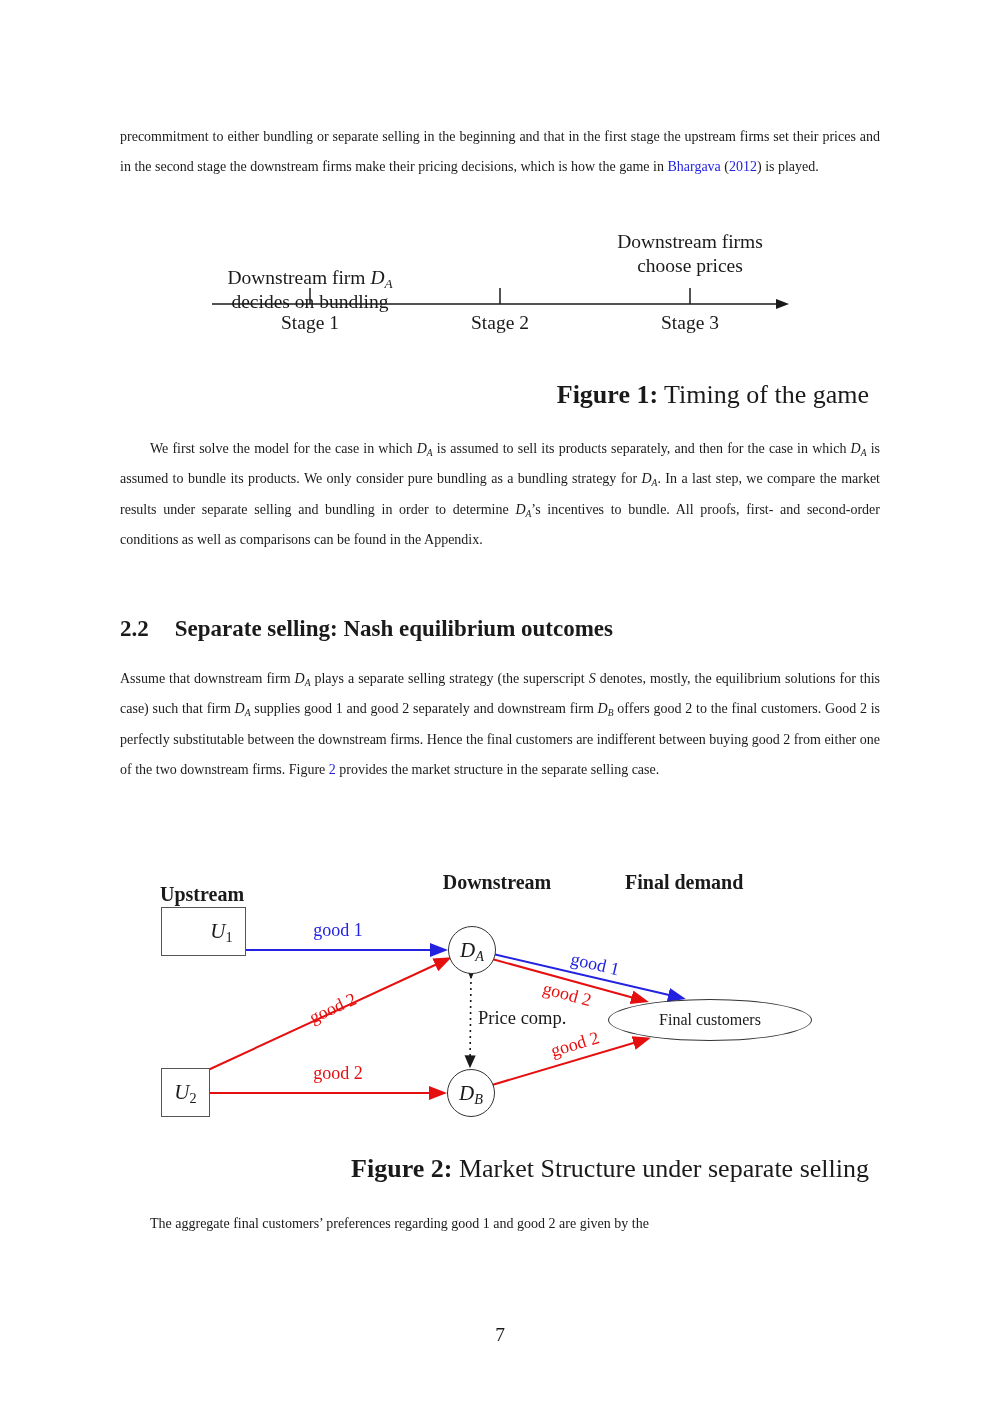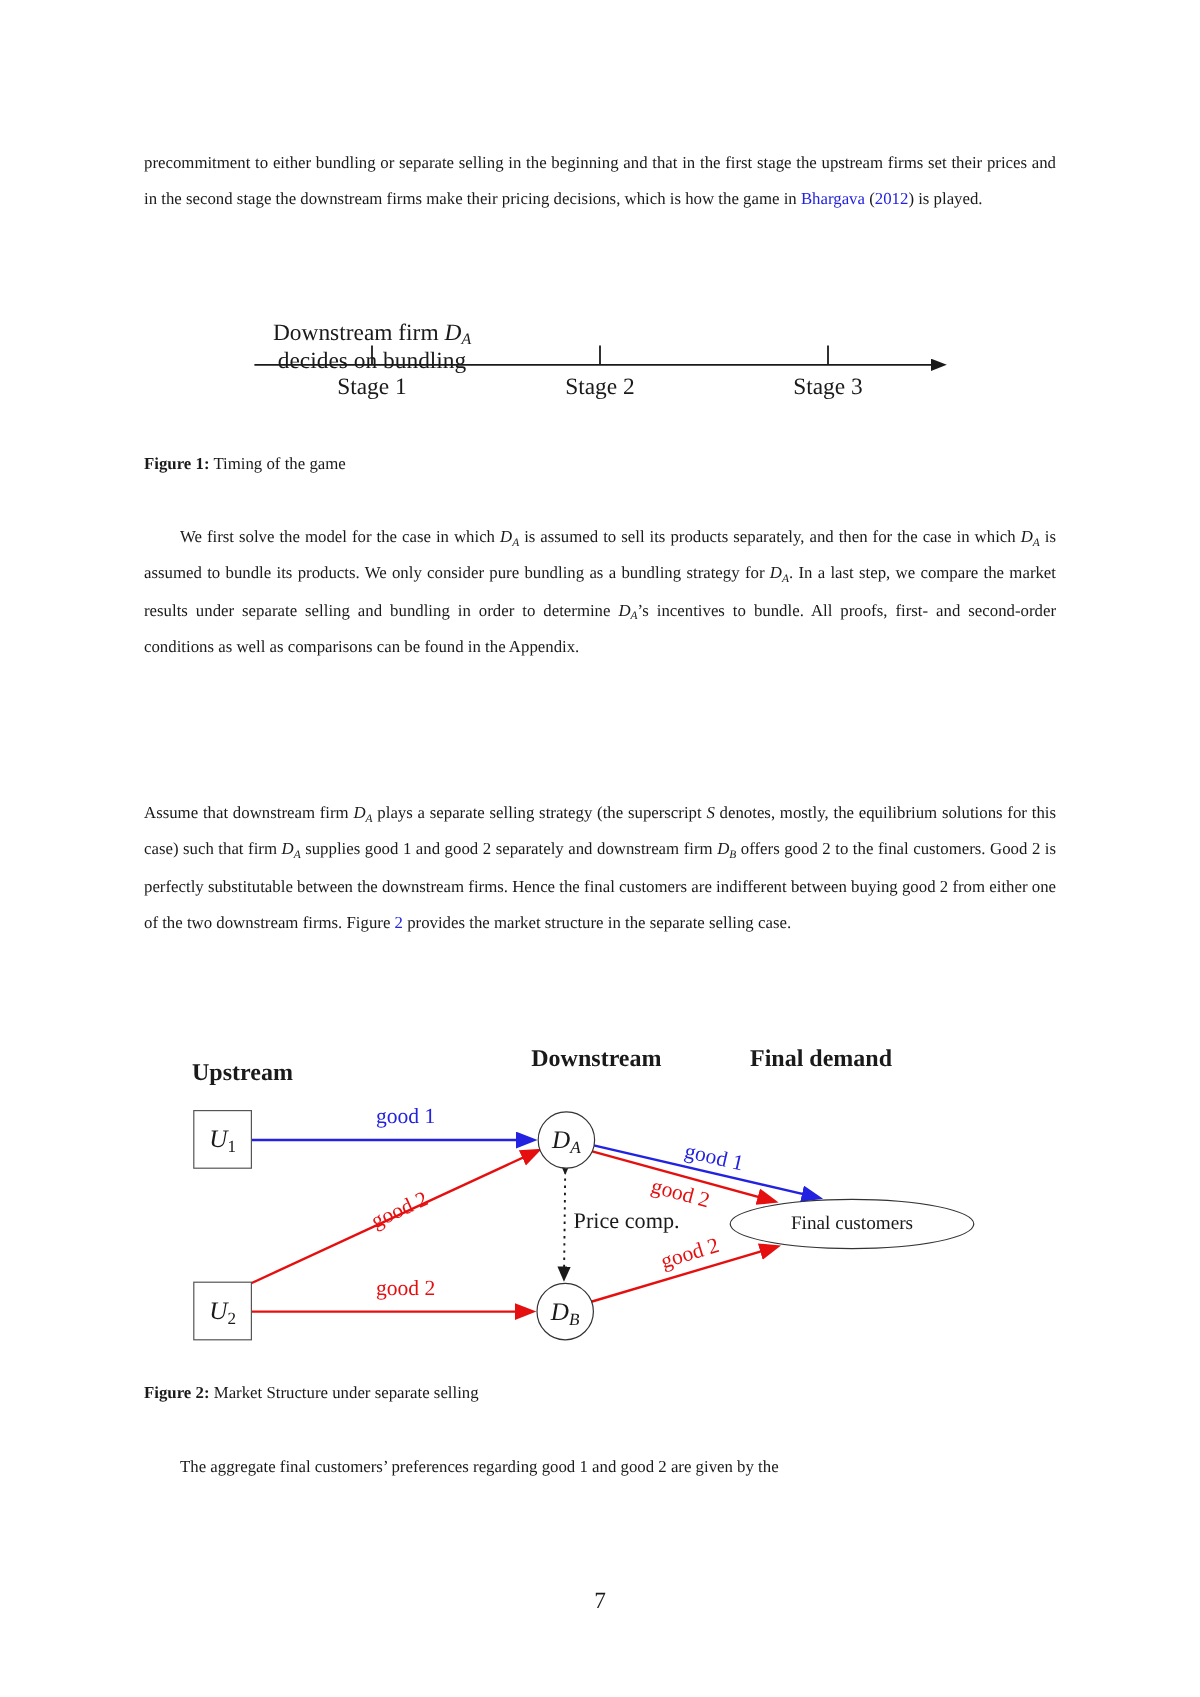--- a/index.html
+++ b/index.html
@@ -23,22 +23,22 @@
     margin:0;
     font-size:14px;
     line-height:30.4px;
     text-align:justify;
   }
   .indent{text-indent:30px;}
   .seg-i{font-style:italic;}
   .seg-sub{font-size:68%;vertical-align:-0.28em;line-height:0;}
   .seg-link{color:var(--link);}
   .caption{
-    position:absolute;left:120px;width:760px;
-    text-align:left;font-size:14px;margin:0;
+    position:absolute;left:109px;width:760px;
+    text-align:right;font-size:26px;margin:0;
   }
   .caption .cap-label{font-weight:bold;}
   .section-heading{
     position:absolute;left:120px;width:760px;margin:0;
     font-size:23px;font-weight:bold;
   }
   .section-heading .sec-num{margin-right:26px;}
   
   .fig1{position:absolute;left:120px;top:228px;width:760px;height:112px;}
   .tl-col{position:absolute;top:2px;width:220px;text-align:center;font-size:19.5px;line-height:24px;}
@@ -77,20 +77,24 @@
 
 <div class="page">
 
   <p class="body-text" style="top:122px;"><span>precommitment to either bundling or separate selling in the beginning and that in the first stage the upstream firms set their prices and in the second stage the downstream firms make their pricing decisions, which is how the game in </span><span class="seg-link">Bhargava</span><span> (</span><span class="seg-link">2012</span><span>) is played.</span></p>
 
   <div class="fig1">
     <div class="tl-col" style="left:80px;margin-top:36px;">
       <div><span>Downstream firm </span><span class="seg-i">D</span><span class="seg-i seg-sub">A</span></div>
       <div>decides on bundling</div>
     </div>
+    <div class="tl-col" style="left:460px;">
+      <div><span>Downstream firms</span></div>
+      <div>choose prices</div>
+    </div>
 
     <svg class="tl-axis" viewBox="0 0 760 112">
       <defs>
         <marker id="arrBlk" markerWidth="10" markerHeight="8" refX="7" refY="3.5" orient="auto">
           <path d="M0,0 L9,3.5 L0,7 z" fill="#1a1a1a"></path>
         </marker>
       </defs>
       <line x1="92" y1="76" x2="666" y2="76" stroke="#1a1a1a" stroke-width="1.5" marker-end="url(#arrBlk)"></line>
       <line x1="190" y1="60" x2="190" y2="76" stroke="#1a1a1a" stroke-width="1.5"></line>
       <line x1="380" y1="60" x2="380" y2="76" stroke="#1a1a1a" stroke-width="1.5"></line>
@@ -101,20 +105,23 @@
     <div class="tl-stage" style="left:320px;">Stage 2</div>
     <div class="tl-stage" style="left:510px;">Stage 3</div>
   </div>
 
   <p class="caption" style="top:380px;">
     <span class="cap-label">Figure 1:</span><span> Timing of the game</span>
   </p>
 
   <p class="body-text indent" style="top:434px;"><span>We first solve the model for the case in which </span><span class="seg-i">D</span><span class="seg-i seg-sub">A</span><span> is assumed to sell its products separately, and then for the case in which </span><span class="seg-i">D</span><span class="seg-i seg-sub">A</span><span> is assumed to bundle its products.  We only consider pure bundling as a bundling strategy for </span><span class="seg-i">D</span><span class="seg-i seg-sub">A</span><span>.  In a last step, we compare the market results under separate selling and bundling in order to determine </span><span class="seg-i">D</span><span class="seg-i seg-sub">A</span><span>’s incentives to bundle. All proofs, first- and second-order conditions as well as comparisons can be found in the Appendix.</span></p>
 
+  <h2 class="section-heading" style="top:616px;">
+    <span class="sec-num">2.2</span><span>Separate selling: Nash equilibrium outcomes</span>
+  </h2>
 
   <p class="body-text" style="top:664px;"><span>Assume that downstream firm </span><span class="seg-i">D</span><span class="seg-i seg-sub">A</span><span> plays a separate selling strategy (the superscript </span><span class="seg-i">S</span><span> denotes, mostly, the equilibrium solutions for this case) such that firm </span><span class="seg-i">D</span><span class="seg-i seg-sub">A</span><span> supplies good 1 and good 2 separately and downstream firm </span><span class="seg-i">D</span><span class="seg-i seg-sub">B</span><span> offers good 2 to the final customers.  Good 2 is perfectly substitutable between the downstream firms. Hence the final customers are indifferent between buying good 2 from either one of the two downstream firms.  Figure </span><span class="seg-link">2</span><span> provides the market structure in the separate selling case.</span></p>
 
   <div class="fig2">
 
     <div class="fig2-header" style="left:40px;top:6px;margin-top:19px;">Upstream</div>
     <div class="fig2-header" style="left:302px;top:13px;width:150px;text-align:center;">Downstream</div>
     <div class="fig2-header" style="left:505px;top:13px;">Final demand</div>
 
     <svg class="edges" viewBox="0 0 760 290">
@@ -138,21 +145,21 @@
 
       <line x1="351" y1="118" x2="350" y2="207" stroke="#1a1a1a" stroke-width="1.6" stroke-dasharray="2 4" marker-start="url(#arrK)" marker-end="url(#arrK)"></line>
 
       <line x1="373" y1="96" x2="562" y2="140" style="stroke:var(--arrow-blue,#2222e0)" stroke-width="2" marker-end="url(#arrB)"></line>
 
       <line x1="372" y1="101" x2="525" y2="143" style="stroke:var(--arrow-red,#e60f0f)" stroke-width="2" marker-end="url(#arrR)"></line>
 
       <line x1="372" y1="227" x2="527" y2="181" style="stroke:var(--arrow-red,#e60f0f)" stroke-width="2" marker-end="url(#arrR)"></line>
     </svg>
 
-    <div class="node-box" style="left:41px;top:67px;">
+    <div class="node-box" style="left:41px;top:49px;padding-left:36px;">
       <span><span class="seg-i">U</span><span class="seg-sub">1</span></span>
     </div>
     <div class="node-box" style="left:41px;top:210px;">
       <span><span class="seg-i">U</span><span class="seg-sub">2</span></span>
     </div>
     <div class="node-circle" style="left:328px;top:68px;">
       <span><span class="seg-i">D</span><span class="seg-i seg-sub">A</span></span>
     </div>
     <div class="node-circle" style="left:327px;top:211px;">
       <span><span class="seg-i">D</span><span class="seg-i seg-sub">B</span></span>

